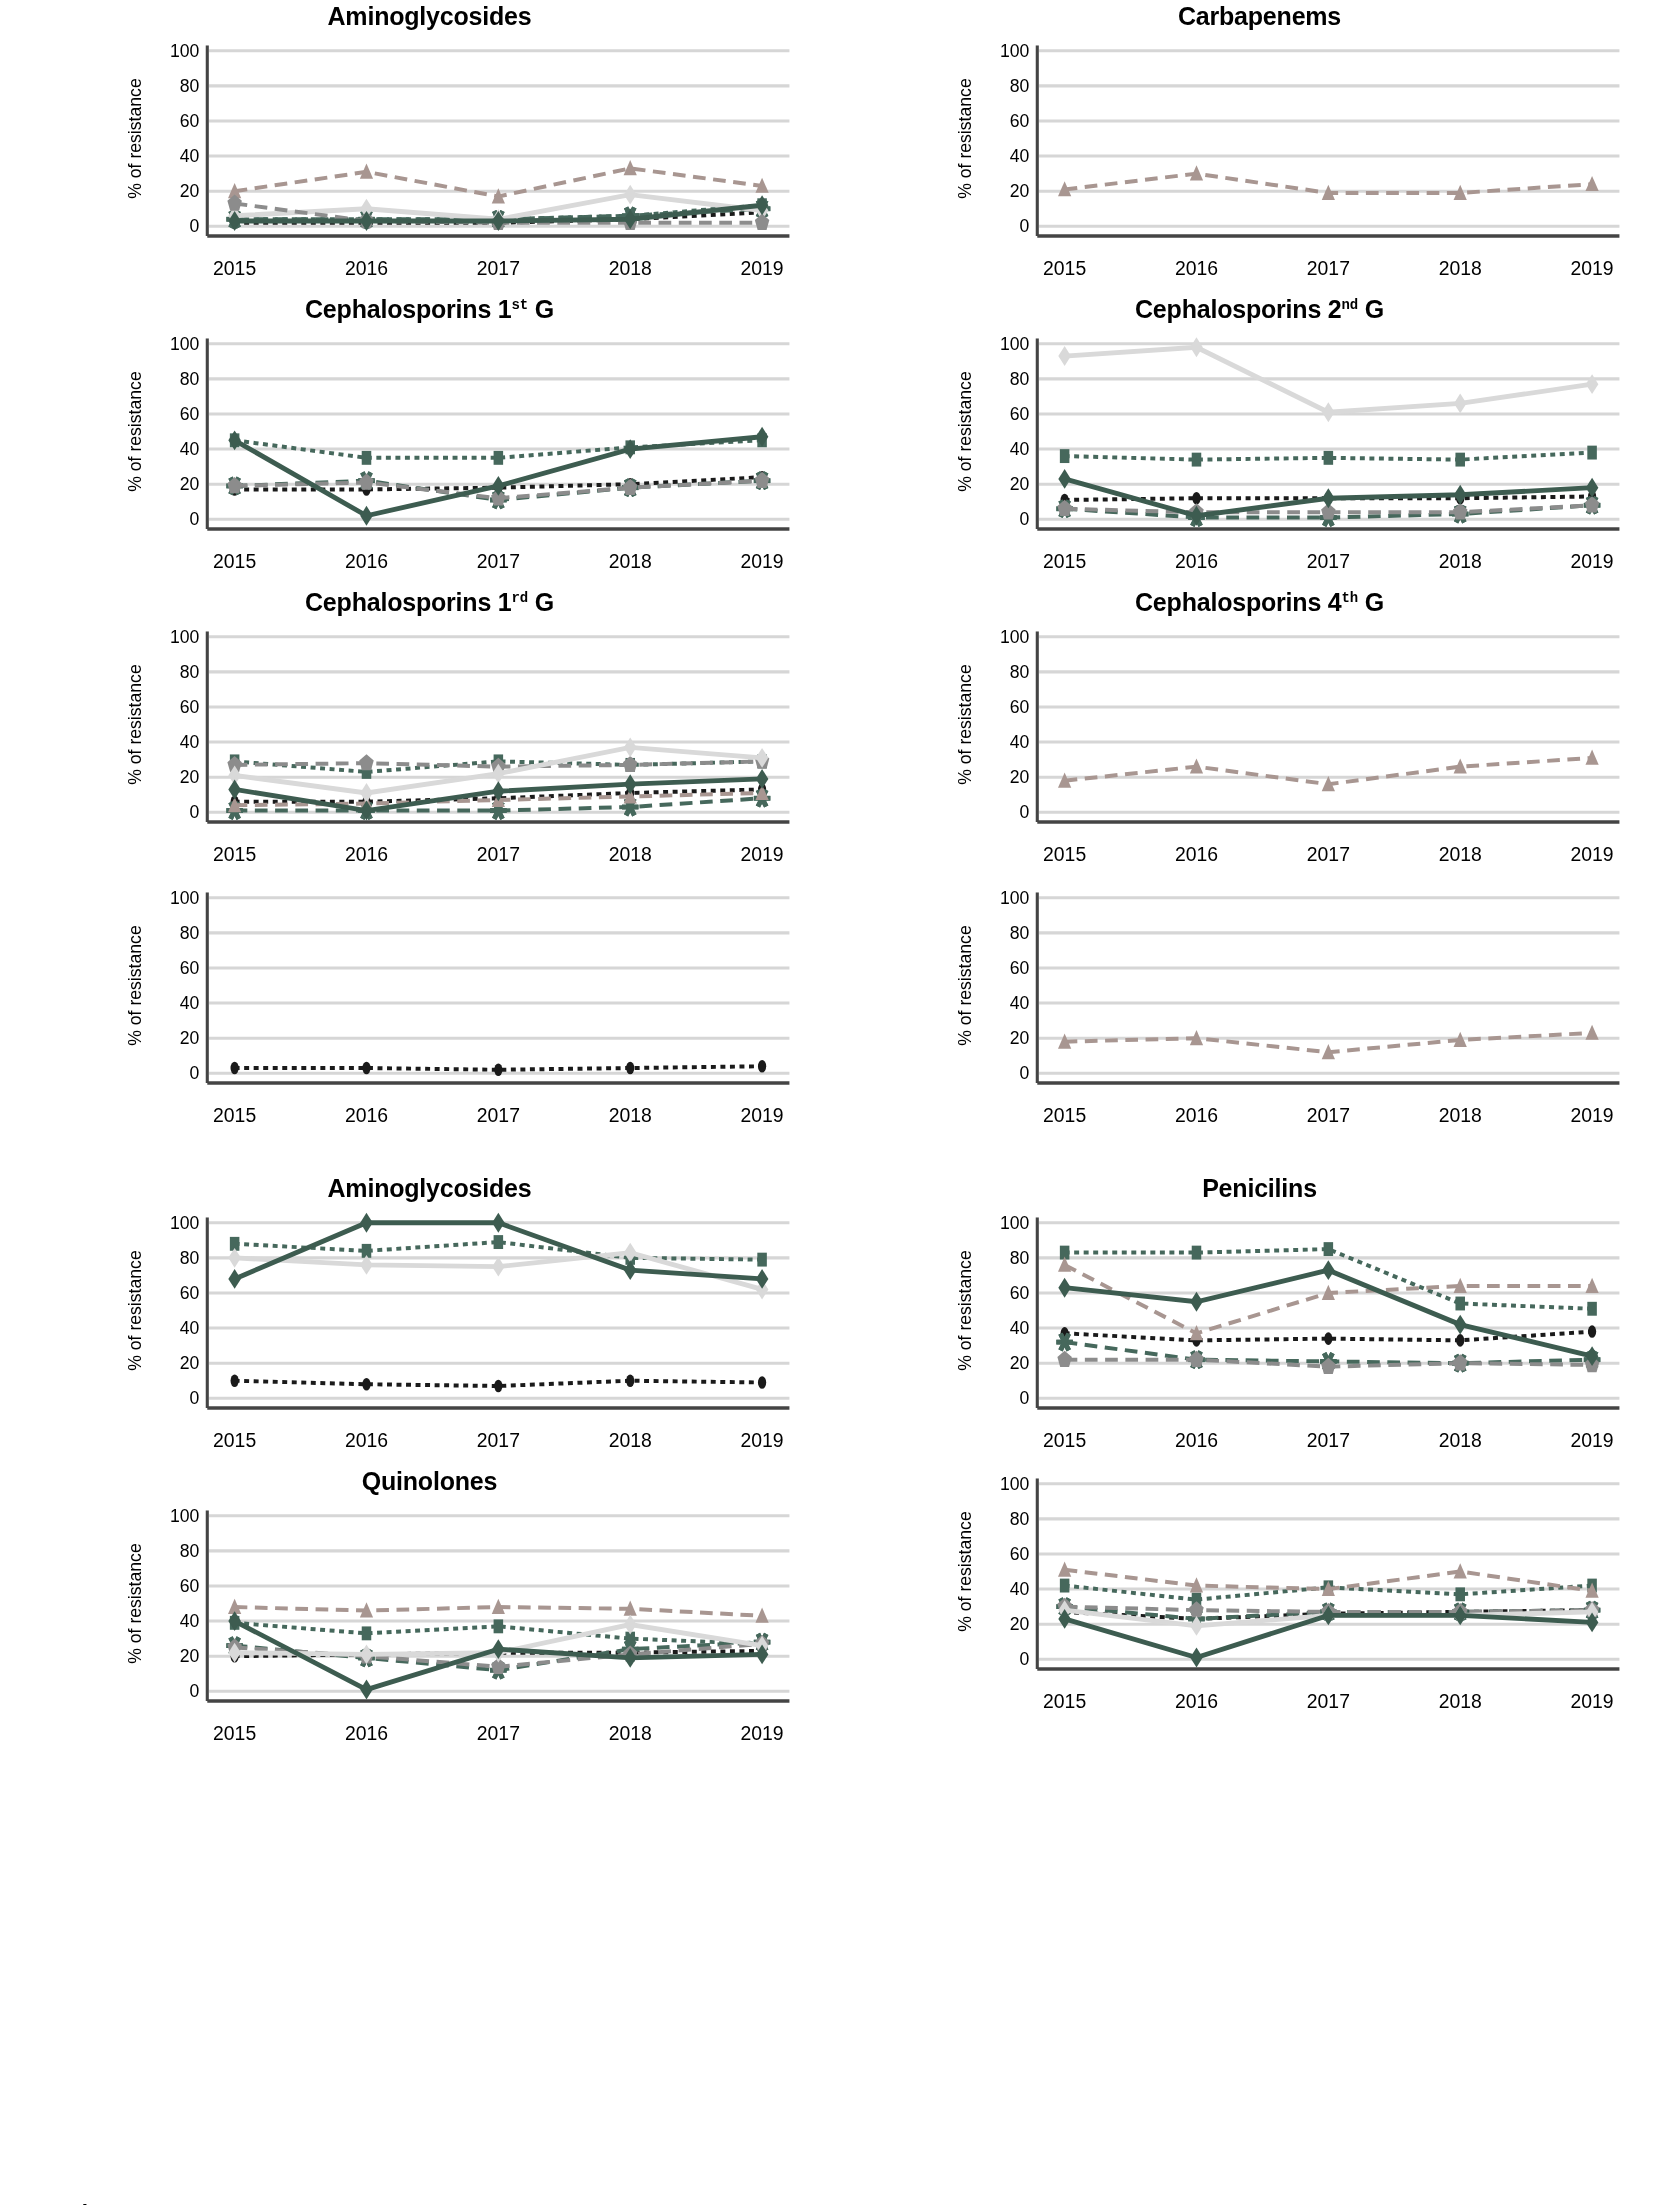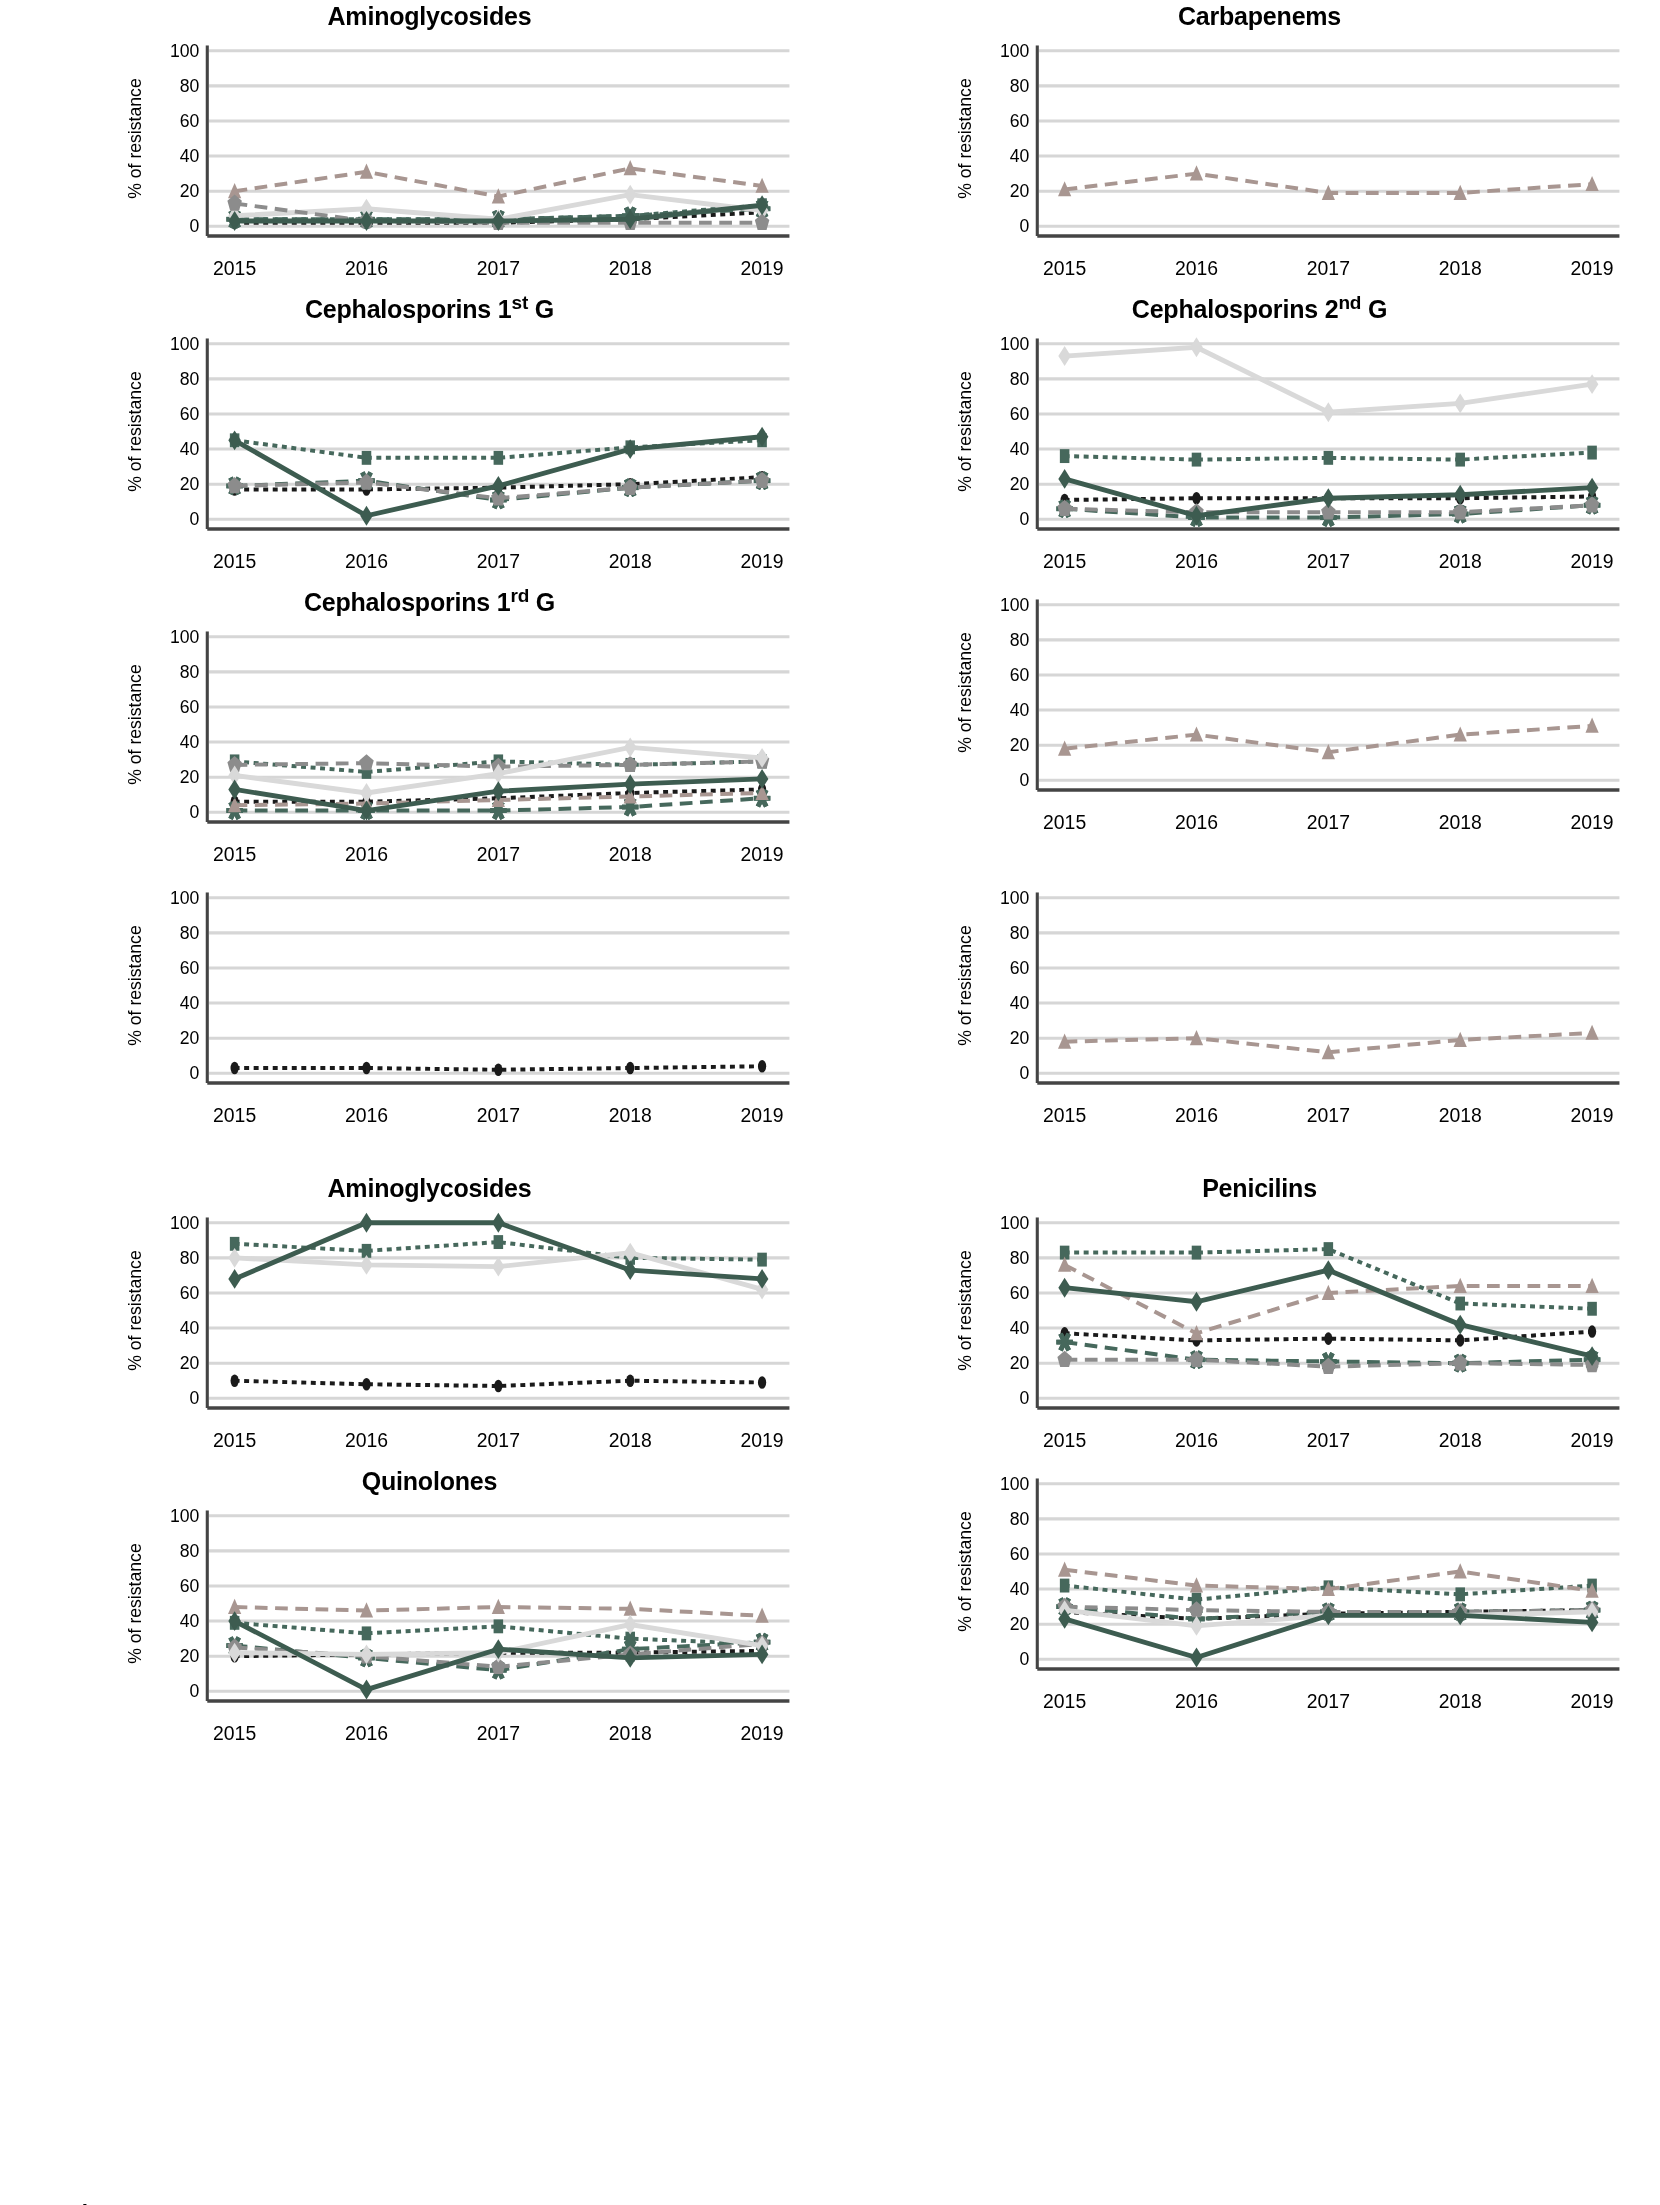--- a/index.html
+++ b/index.html
@@ -5,21 +5,21 @@
   html,body{margin:0;padding:0;background:#fff;}
   body{width:1660px;height:2323px;font-family:"Liberation Sans",sans-serif;color:#000;overflow:hidden;}
   .figure{width:1660px;height:2323px;position:relative;box-sizing:border-box;padding:0;}
   .grid{display:grid;grid-template-columns:830px 830px;grid-template-rows:repeat(7,auto);}
   .panel{position:relative;width:830px;height:293px;}
   .panel-title{
     text-align:center;font-weight:bold;font-size:25px;line-height:1;
     font-family:"Liberation Sans",sans-serif;letter-spacing:-0.2px;
     padding-top:3.5px;height:32px;box-sizing:border-box;margin-left:29px;
   }
-  .panel-title sup{font-size:19px;vertical-align:super;line-height:0;}
+  .panel-title sup{font-size:14px;vertical-align:super;line-height:0;font-family:Liberation Mono, monospace;}
   .plot-wrap{position:relative;width:830px;height:calc(293px - 32px);}
   svg.plot{display:block;}
   text.axis-num{font-family:"Liberation Sans",sans-serif;font-size:40px;fill:#000;}
   text.axis-year{font-family:"Liberation Sans",sans-serif;font-size:44px;fill:#000;}
   text.ylab{font-family:"Liberation Sans",sans-serif;font-size:40px;fill:#000;}
   .legend-block{position:absolute;left:0;top:2201px;width:1660px;}
   .legend-title{font-weight:bold;font-size:23px;padding-left:6.2px;font-family:"Liberation Sans",sans-serif;}
 </style>
 </head>
 <body>
@@ -503,20 +503,21 @@
               <polygon points="532,365.76 546.25,388.26 532,410.76 517.75,388.26" fill="#3d5c50"></polygon>
               <polygon points="831,413.52 845.25,436.02 831,458.52 816.75,436.02" fill="#3d5c50"></polygon>
               <polygon points="1130,369.74 1144.25,392.24 1130,414.74 1115.75,392.24" fill="#3d5c50"></polygon>
               <polygon points="1429,353.82 1443.25,376.32 1429,398.82 1414.75,376.32" fill="#3d5c50"></polygon>
               <polygon points="1728,341.88 1742.25,364.38 1728,386.88 1713.75,364.38" fill="#3d5c50"></polygon>
             </g>
           </svg>
         </div>
       </div>
       <div class="panel">
+        <div class="panel-title"><span>Cephalosporins 4</span><sup>th</sup><span> G</span></div>
         <div class="plot-wrap">
           <svg class="plot" width="830" height="262" viewBox="0 0 1882 593">
             <line x1="474" x2="1790" y1="440" y2="440" stroke="#d6d6d6" stroke-width="7"></line>
             <line x1="474" x2="1790" y1="360.4" y2="360.4" stroke="#d6d6d6" stroke-width="7"></line>
             <line x1="474" x2="1790" y1="280.79999999999995" y2="280.79999999999995" stroke="#d6d6d6" stroke-width="7"></line>
             <line x1="474" x2="1790" y1="201.20000000000002" y2="201.20000000000002" stroke="#d6d6d6" stroke-width="7"></line>
             <line x1="474" x2="1790" y1="121.59999999999997" y2="121.59999999999997" stroke="#d6d6d6" stroke-width="7"></line>
             <line x1="474" x2="1790" y1="42" y2="42" stroke="#d6d6d6" stroke-width="7"></line>
             <line x1="470" x2="470" y1="30" y2="462" stroke="#444" stroke-width="7"></line>
             <line x1="470" x2="1790" y1="462" y2="462" stroke="#444" stroke-width="8"></line>

